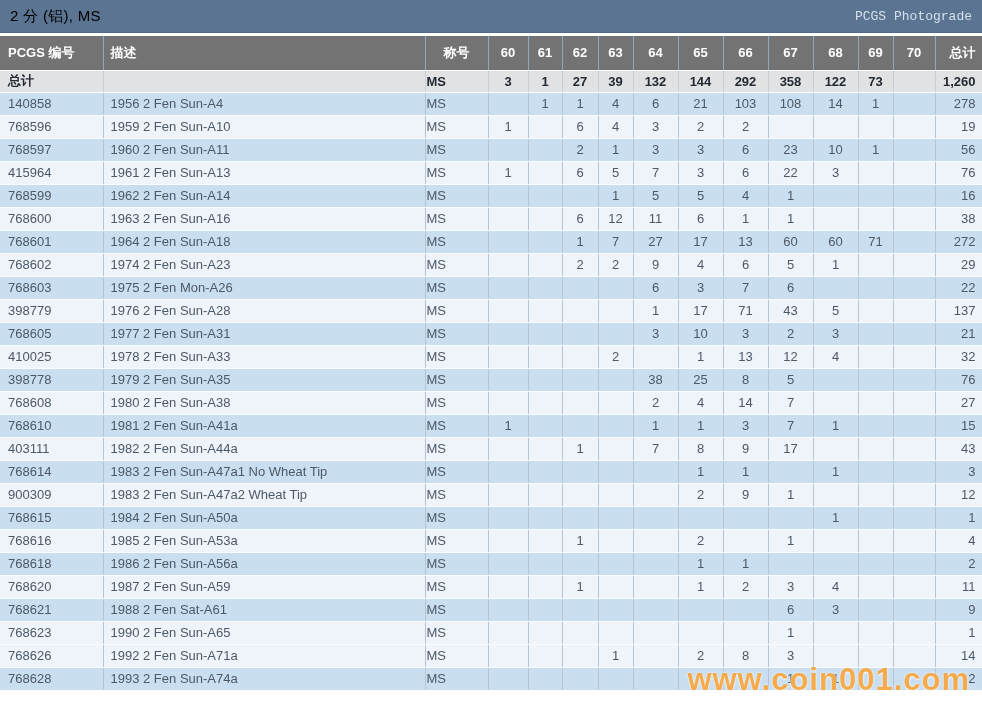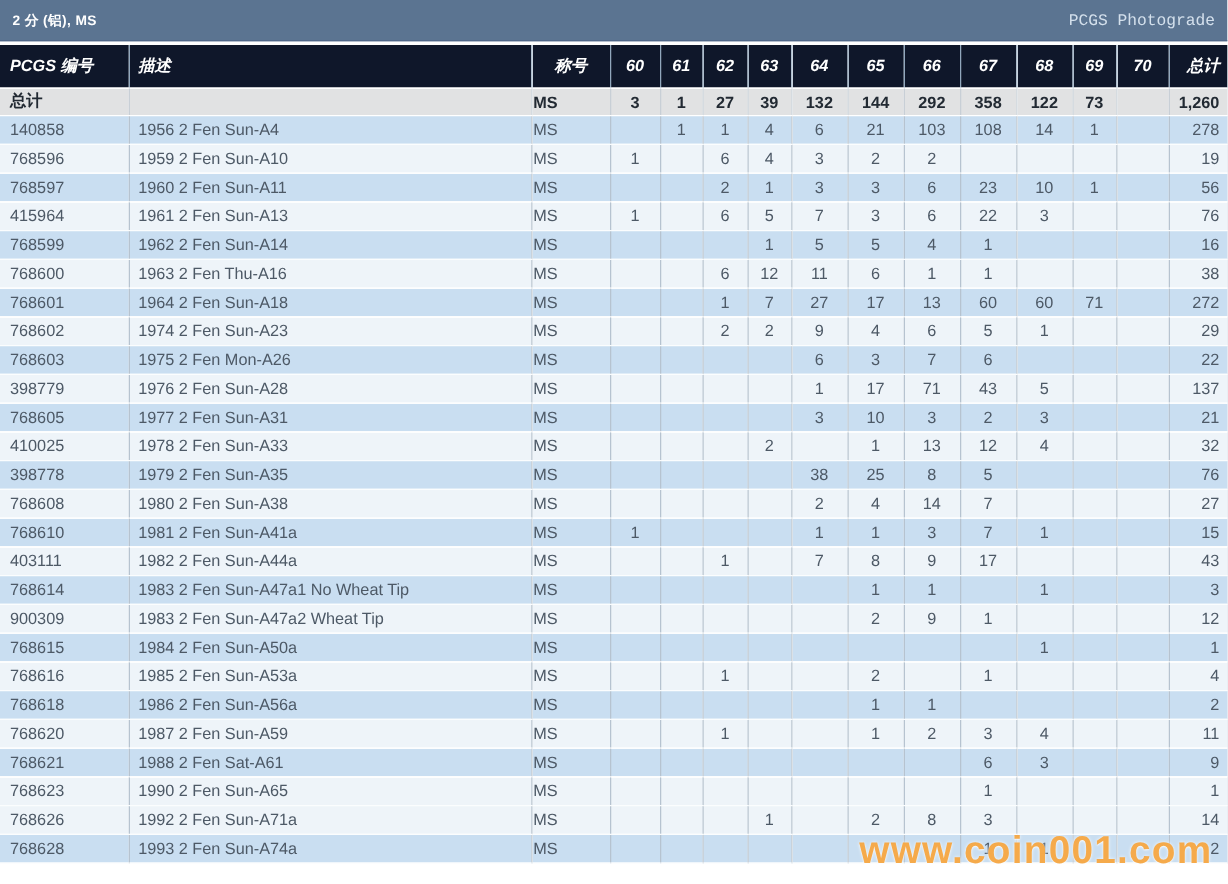--- a/index.html
+++ b/index.html
@@ -7,28 +7,28 @@
     width:982px;height:707px;position:relative;overflow:hidden;
     font-family:"Liberation Sans","DejaVu Sans",sans-serif;
     -webkit-font-smoothing:antialiased;
   }
   
   .titlebar{
     height:33px;background:#5b7491;border-bottom:1px solid #51688a;
     display:flex;align-items:center;justify-content:space-between;
     padding:0 10px;box-sizing:border-box;margin-bottom:3px;
   }
-  .titlebar .page-title{color:#ffffff;font-size:11px;font-weight:bold;letter-spacing:.3px;}
+  .titlebar .page-title{color:#000000;font-size:15px;font-weight:normal;letter-spacing:.3px;}
   .titlebar .photograde{color:#d4e0ec;font-size:13px;text-decoration:none;cursor:pointer;font-family:Liberation Mono, monospace;}
   
   table{border-collapse:collapse;table-layout:fixed;width:982px;}
   th,td{box-sizing:border-box;overflow:hidden;white-space:nowrap;font-size:13px;}
   thead th{
-    background:#0f172a;color:#ffffff;font-weight:bold;height:34px;
-    border-right:1px solid #92a8bd;border-bottom:1px solid #ffffff;font-style:italic;
+    background:#737373;color:#ffffff;font-weight:bold;height:34px;
+    border-right:1px solid #92a8bd;border-bottom:1px solid #ffffff;
   }
   th.c-pcgs,td.c-pcgs{text-align:left;padding-left:8px;}
   th.c-desc,td.c-desc{text-align:left;padding-left:7px;}
   th.c-desig,td.c-desig{margin-top:40px;}
   th.c-grade,td.c-grade{text-align:center;}
   th.c-total,td.c-total{text-align:right;padding-right:6px;}
   tr.totals td{
     background:#e1e2e3;color:#222a33;font-weight:bold;height:22px;
     border-right:1px solid #c8cfd6;border-bottom:1px solid #ffffff;
   }
@@ -190,21 +190,21 @@
         <td class="c-grade">5</td>
         <td class="c-grade">4</td>
         <td class="c-grade">1</td>
         <td class="c-grade"></td>
         <td class="c-grade"></td>
         <td class="c-grade"></td>
         <td class="c-total">16</td>
       </tr>
       <tr class="data pale">
         <td class="c-pcgs pcgs-link">768600</td>
-        <td class="c-desc">1963 2 Fen Thu-A16</td>
+        <td class="c-desc">1963 2 Fen Sun-A16</td>
         <td class="c-desig">MS</td>
         <td class="c-grade"></td>
         <td class="c-grade"></td>
         <td class="c-grade">6</td>
         <td class="c-grade">12</td>
         <td class="c-grade">11</td>
         <td class="c-grade">6</td>
         <td class="c-grade">1</td>
         <td class="c-grade">1</td>
         <td class="c-grade"></td>

